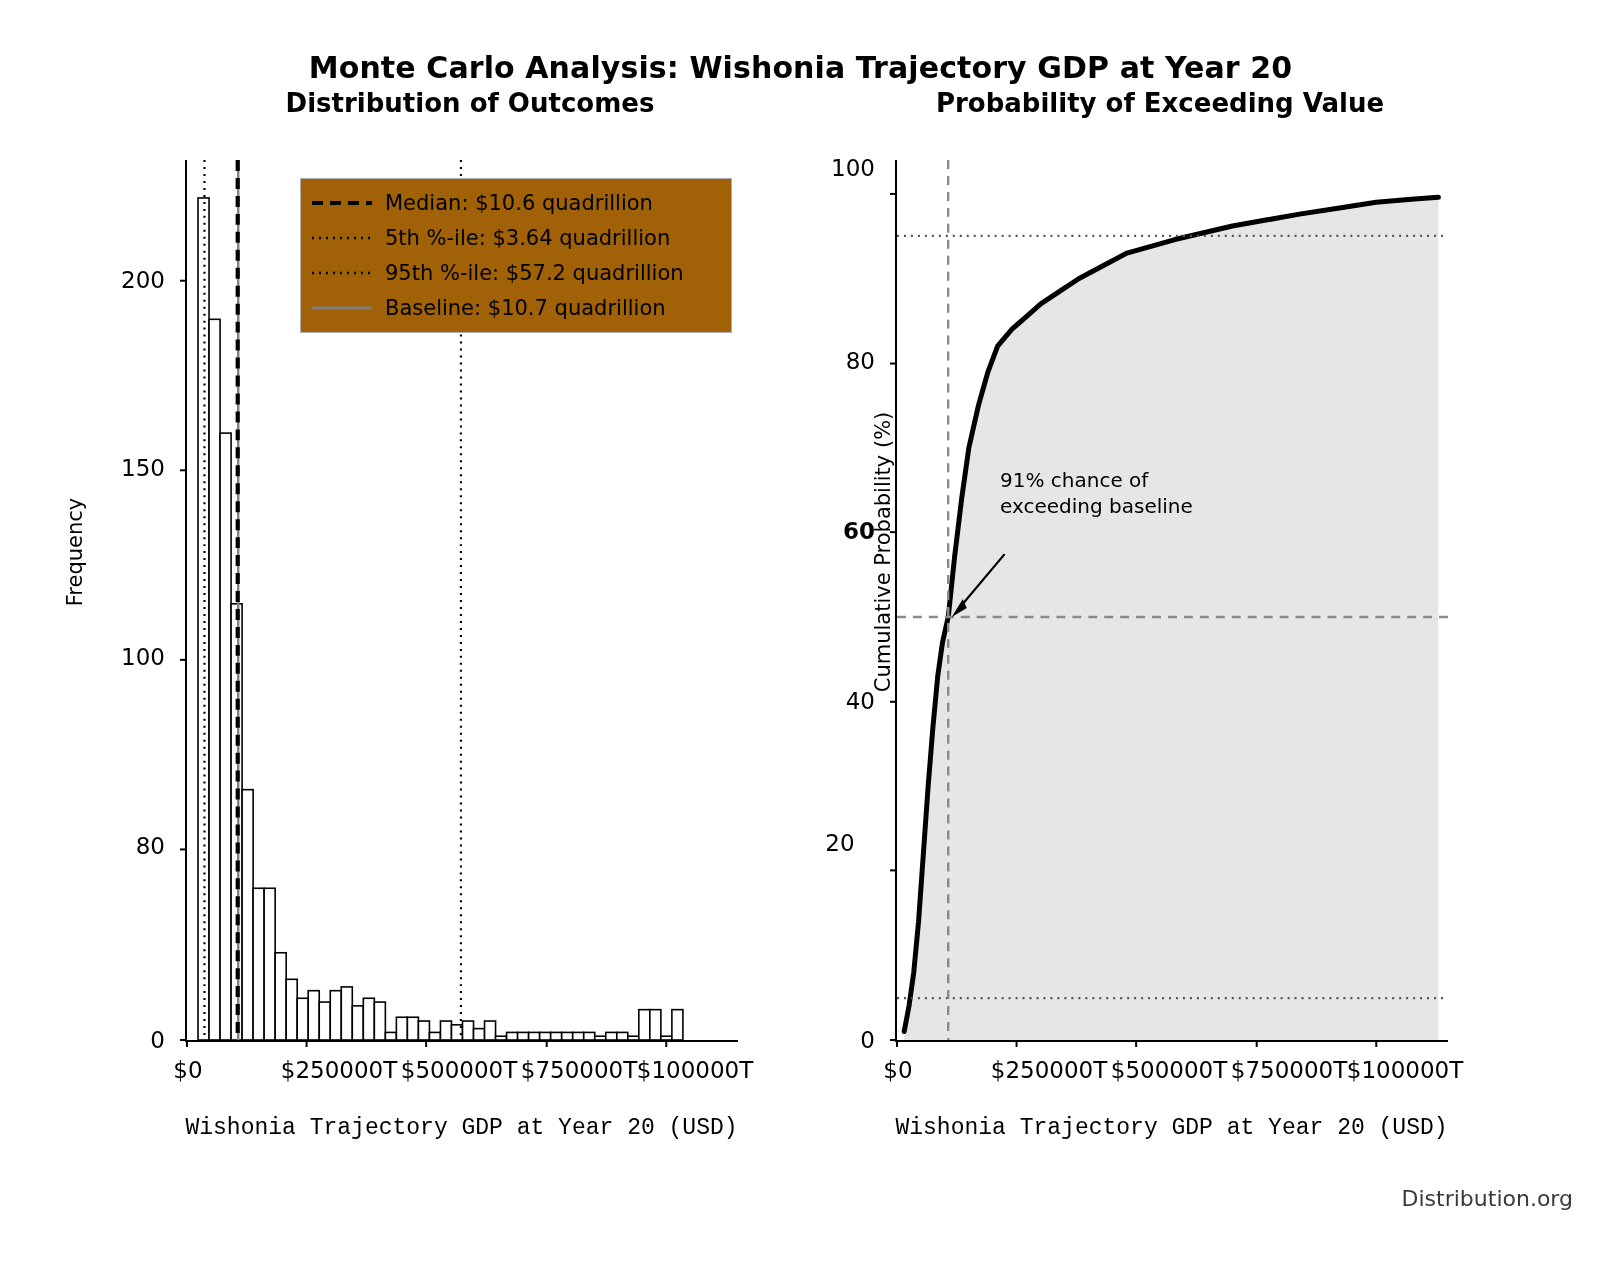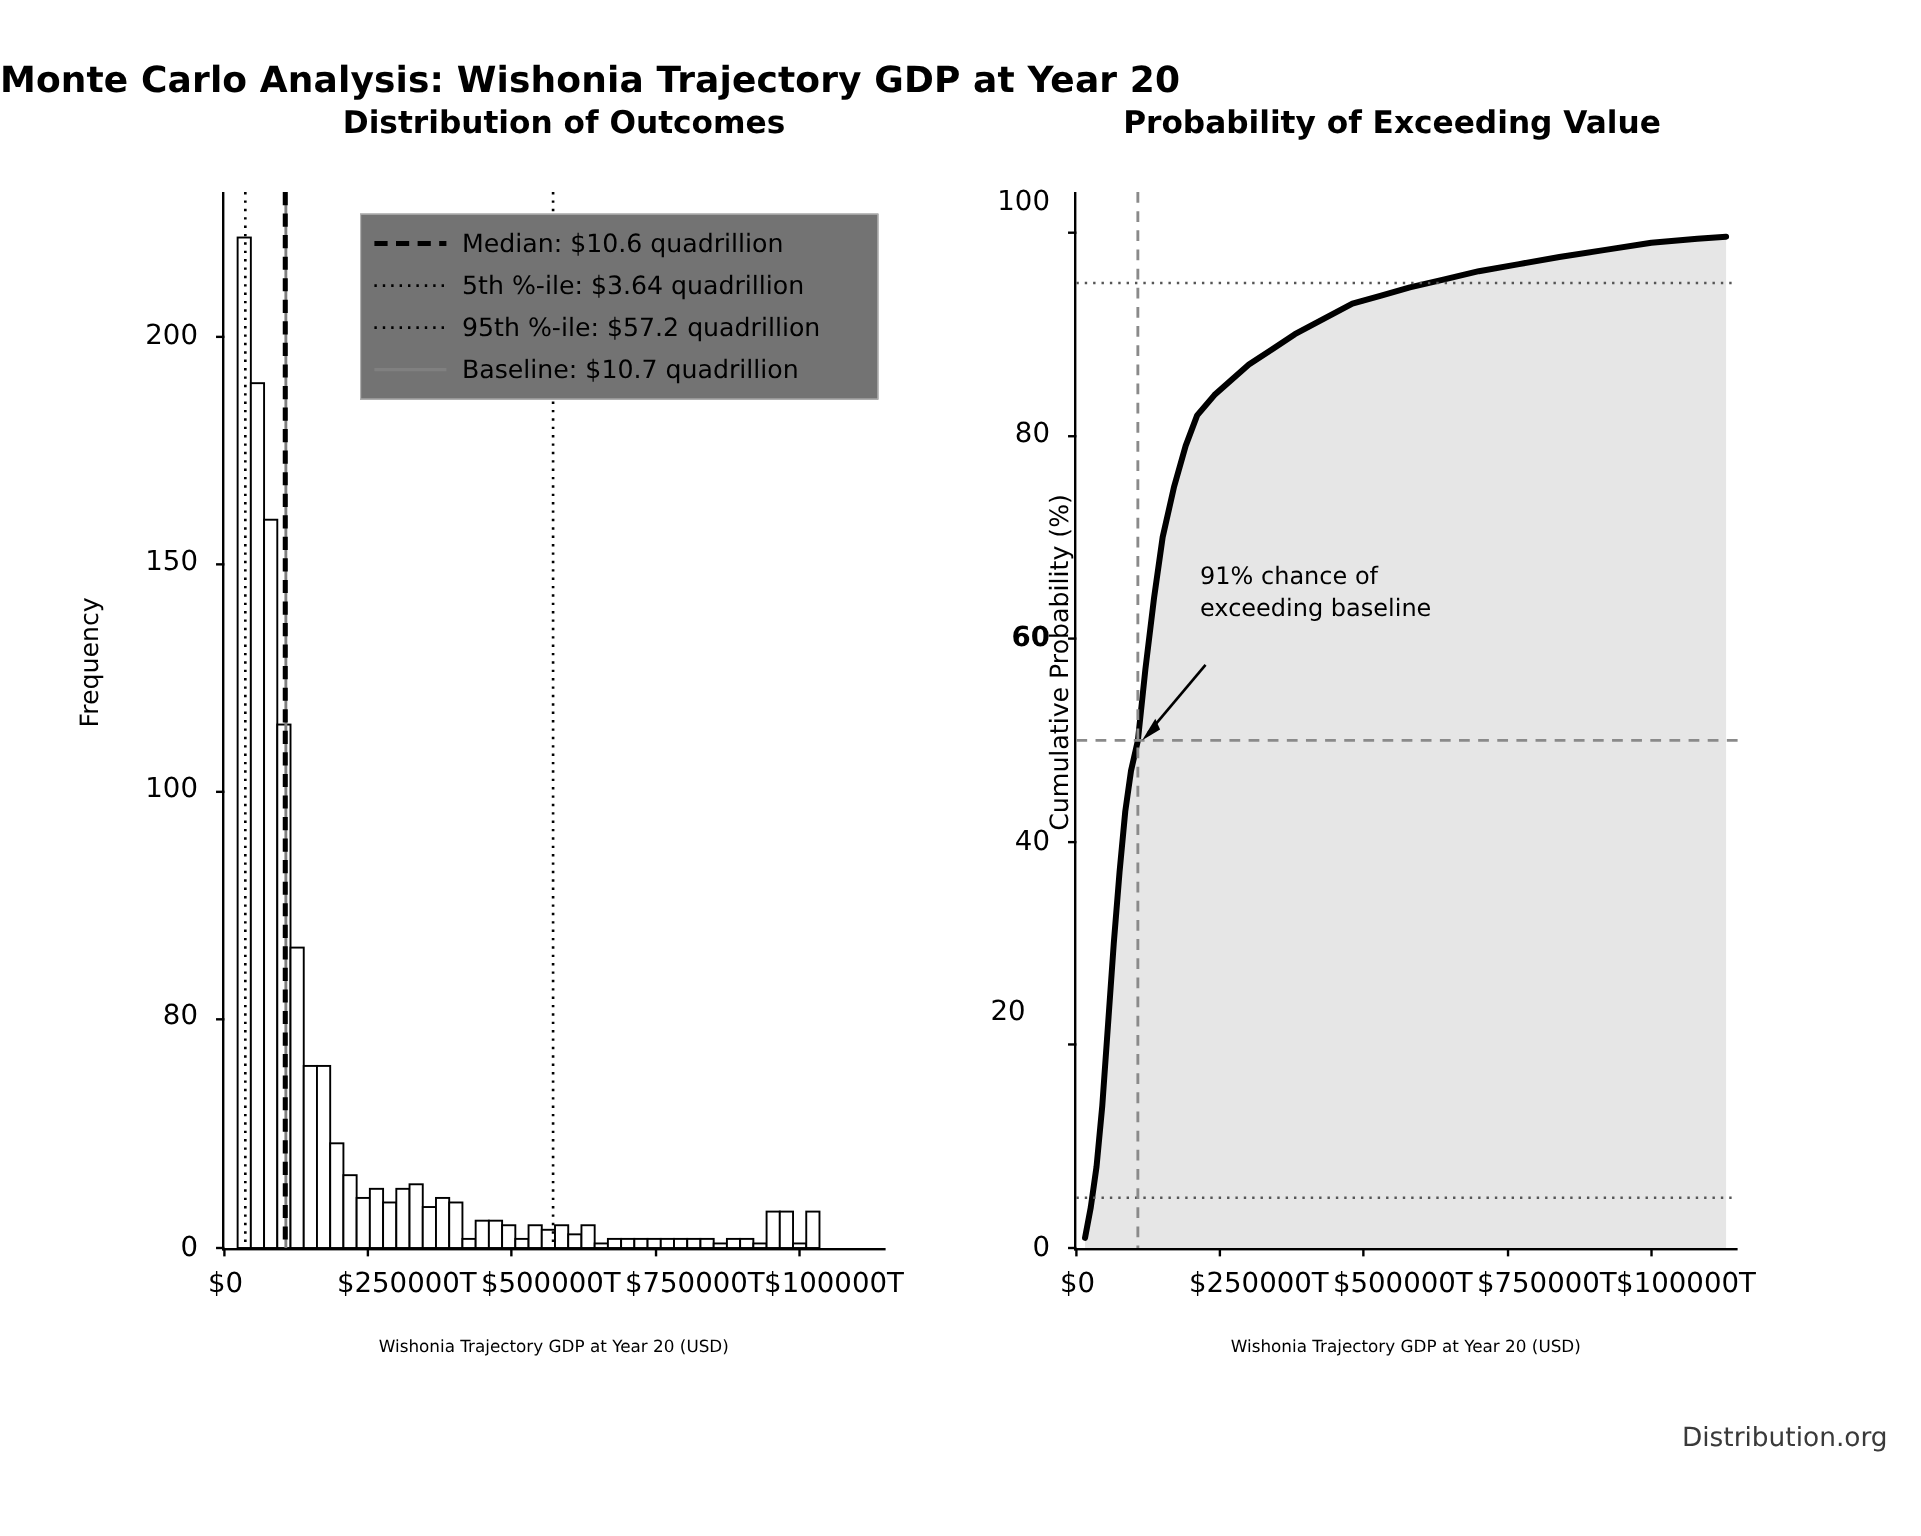--- a/index.html
+++ b/index.html
@@ -19,21 +19,21 @@
     position: absolute;
     left: 0; top: 0;
     width: 1601px;
     height: 1280px;
   }
   .suptitle {
     position: absolute;
     left: 0;
     top: 50px;
     width: 1601px;
-    text-align: left;
+    text-align: center;
     font-size: 30px;
     font-weight: bold;
     letter-spacing: 0.1px;
   }
   .panel-title {
     position: absolute;
     font-size: 26px;
     font-weight: bold;
     text-align: center;
   }
@@ -84,22 +84,23 @@
     width: 260px;
   }
   #ylabel-right {
     left: 713px;
     top: 540px;
     width: 340px;
   }
 
   .xlabel {
     position: absolute;
-    font-size: 14px;
-    text-align: center;
+    font-size: 23px;
+    text-align: center;
+    font-family: Liberation Mono, monospace;
   }
   #xlabel-left  { left: 185px; top: 1115px; width: 553px; }
   #xlabel-right { left: 895px; top: 1115px; width: 553px; }
 
   .tick-label {
     position: absolute;
     font-size: 23px;
     white-space: nowrap;
   }
   .ytick {
@@ -108,21 +109,21 @@
   .xtick {
     text-align: center;
   }
 
   .legend {
     position: absolute;
     left: 300px;
     top: 178px;
     width: 432px;
     height: 155px;
-    background: #737373;
+    background: #a16207;
     border: 1.1px solid #b0b0b0;
     box-sizing: border-box;
     padding: 6px 10px 6px 10px;
   }
   .legend-row {
     display: flex;
     align-items: center;
     height: 35px;
   }
   .legend-sample {

